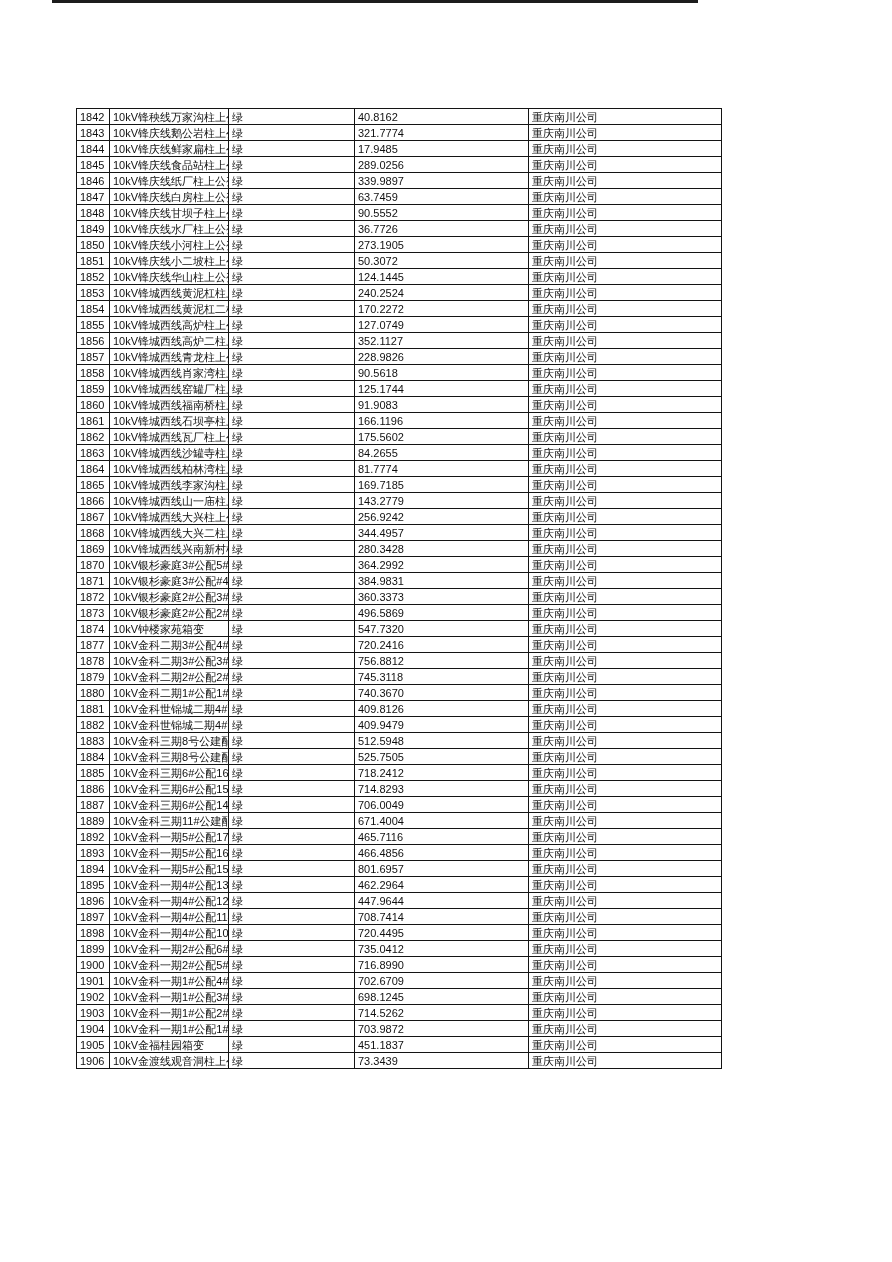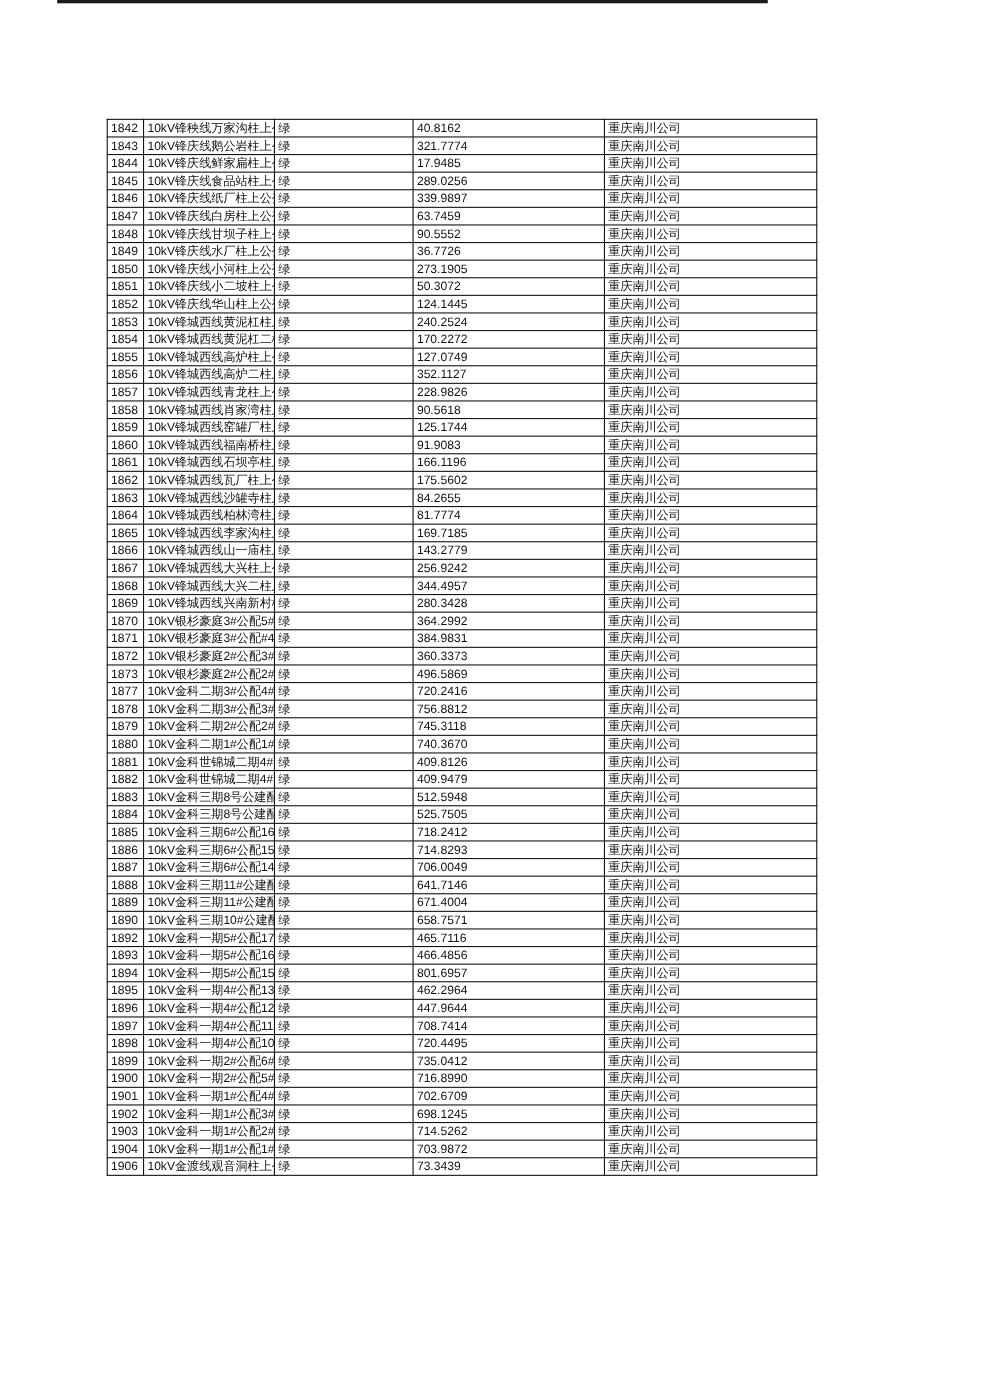--- a/index.html
+++ b/index.html
@@ -4,21 +4,21 @@
 <style>
   html,body{margin:0;padding:0;}
   body{
     width:892px;height:1262px;background:#ffffff;position:relative;overflow:hidden;
     font-family:"Liberation Sans","DejaVu Sans",sans-serif;
   }
   .top-rule{
     position:absolute;left:52px;top:0;width:646px;height:3px;background:#1c1c1c;
   }
   table.sheet{
-    position:absolute;left:97px;top:108px;
+    position:absolute;left:76px;top:108px;
     border-collapse:collapse;table-layout:fixed;width:645px;
   }
   table.sheet td{
     border:1px solid #141414;
     height:16px;
     box-sizing:border-box;
     padding:0 0 0 3px;
     font-size:11px;
     line-height:14px;
     white-space:nowrap;
@@ -268,20 +268,27 @@
         <td class="c-company">重庆南川公司</td>
       </tr>
       <tr>
         <td class="c-idx">1873</td>
         <td class="c-name">10kV银杉豪庭2#公配2#变</td>
         <td class="c-status">绿</td>
         <td class="c-value">496.5869</td>
         <td class="c-company">重庆南川公司</td>
       </tr>
       <tr>
+        <td class="c-idx">1874</td>
+        <td class="c-name">10kV钟楼家苑箱变</td>
+        <td class="c-status">绿</td>
+        <td class="c-value">547.7320</td>
+        <td class="c-company">重庆南川公司</td>
+      </tr>
+      <tr>
         <td class="c-idx">1877</td>
         <td class="c-name">10kV金科二期3#公配4#变</td>
         <td class="c-status">绿</td>
         <td class="c-value">720.2416</td>
         <td class="c-company">重庆南川公司</td>
       </tr>
       <tr>
         <td class="c-idx">1878</td>
         <td class="c-name">10kV金科二期3#公配3#变</td>
         <td class="c-status">绿</td>
@@ -345,41 +352,27 @@
         <td class="c-company">重庆南川公司</td>
       </tr>
       <tr>
         <td class="c-idx">1887</td>
         <td class="c-name">10kV金科三期6#公配14#</td>
         <td class="c-status">绿</td>
         <td class="c-value">706.0049</td>
         <td class="c-company">重庆南川公司</td>
       </tr>
       <tr>
-        <td class="c-idx">1888</td>
-        <td class="c-name">10kV金科三期11#公建配</td>
-        <td class="c-status">绿</td>
-        <td class="c-value">641.7146</td>
-        <td class="c-company">重庆南川公司</td>
-      </tr>
-      <tr>
         <td class="c-idx">1889</td>
         <td class="c-name">10kV金科三期11#公建配</td>
         <td class="c-status">绿</td>
         <td class="c-value">671.4004</td>
         <td class="c-company">重庆南川公司</td>
       </tr>
       <tr>
-        <td class="c-idx">1890</td>
-        <td class="c-name">10kV金科三期10#公建配</td>
-        <td class="c-status">绿</td>
-        <td class="c-value">658.7571</td>
-        <td class="c-company">重庆南川公司</td>
-      </tr>
-      <tr>
         <td class="c-idx">1892</td>
         <td class="c-name">10kV金科一期5#公配17#</td>
         <td class="c-status">绿</td>
         <td class="c-value">465.7116</td>
         <td class="c-company">重庆南川公司</td>
       </tr>
       <tr>
         <td class="c-idx">1893</td>
         <td class="c-name">10kV金科一期5#公配16#</td>
         <td class="c-status">绿</td>
@@ -454,20 +447,27 @@
         <td class="c-name">10kV金科一期1#公配2#变</td>
         <td class="c-status">绿</td>
         <td class="c-value">714.5262</td>
         <td class="c-company">重庆南川公司</td>
       </tr>
       <tr>
         <td class="c-idx">1904</td>
         <td class="c-name">10kV金科一期1#公配1#变</td>
         <td class="c-status">绿</td>
         <td class="c-value">703.9872</td>
+        <td class="c-company">重庆南川公司</td>
+      </tr>
+      <tr>
+        <td class="c-idx">1905</td>
+        <td class="c-name">10kV金福桂园箱变</td>
+        <td class="c-status">绿</td>
+        <td class="c-value">451.1837</td>
         <td class="c-company">重庆南川公司</td>
       </tr>
       <tr>
         <td class="c-idx">1906</td>
         <td class="c-name">10kV金渡线观音洞柱上公</td>
         <td class="c-status">绿</td>
         <td class="c-value">73.3439</td>
         <td class="c-company">重庆南川公司</td>
       </tr>
     </tbody>

